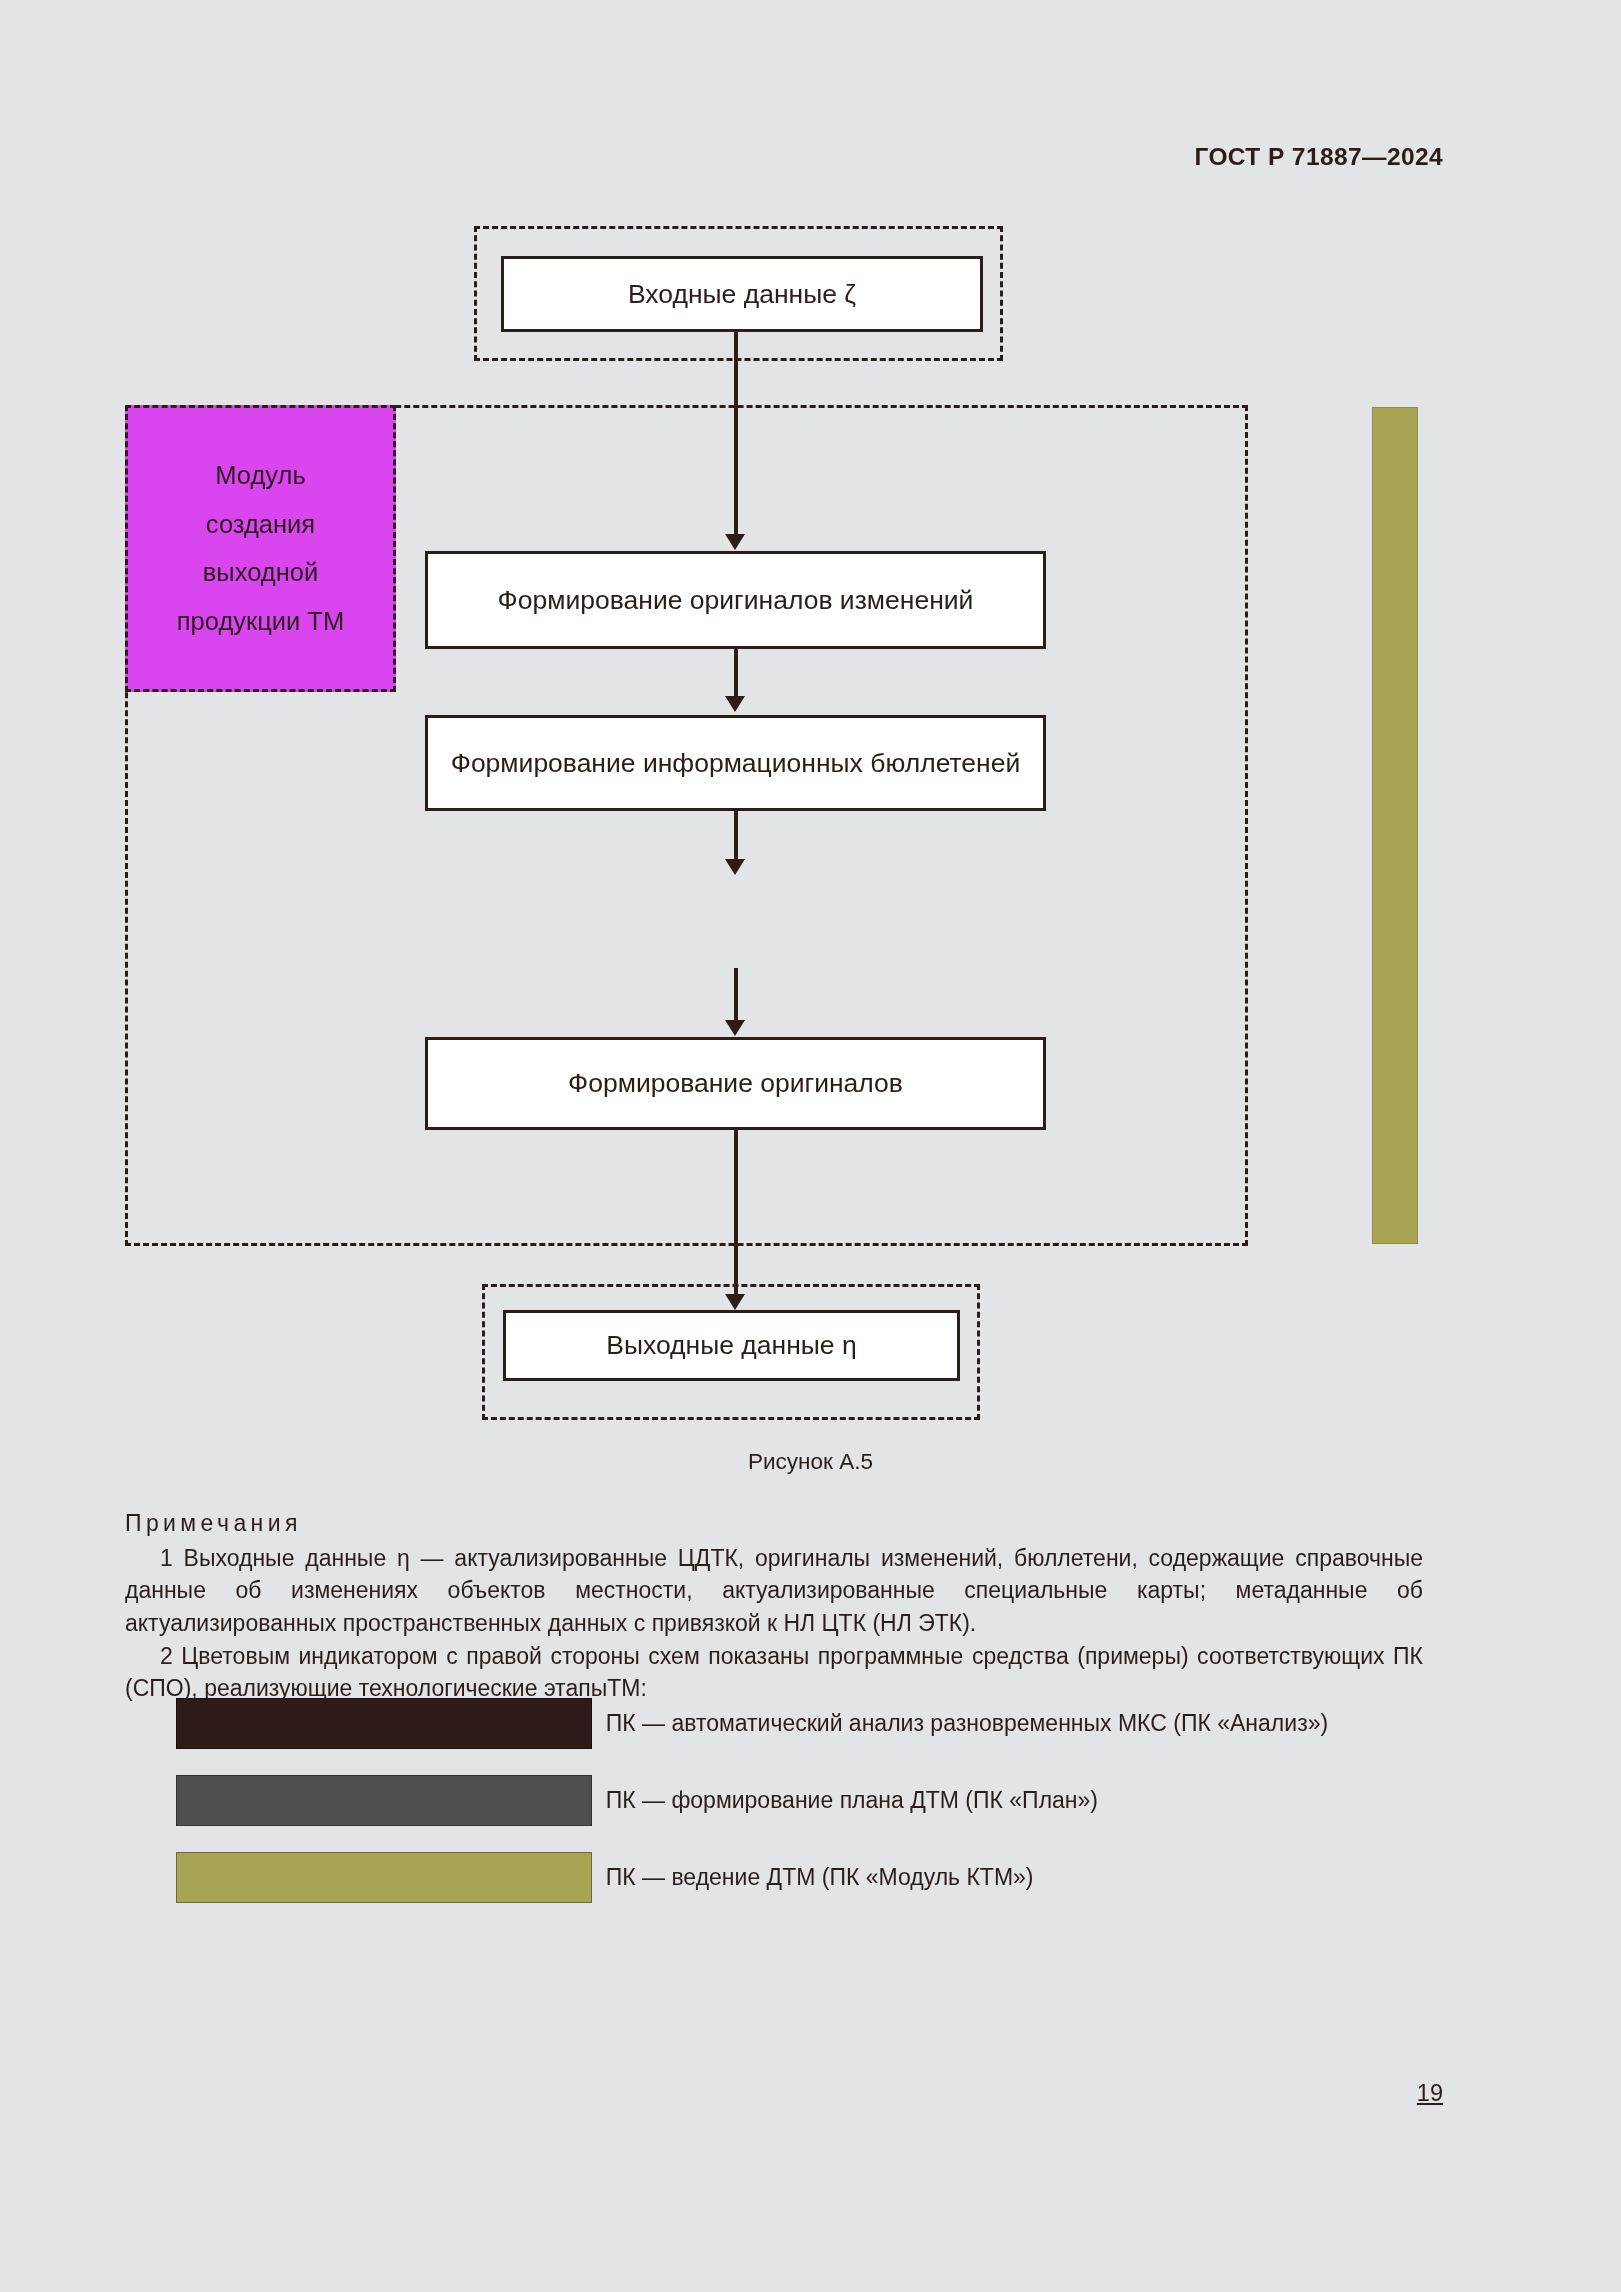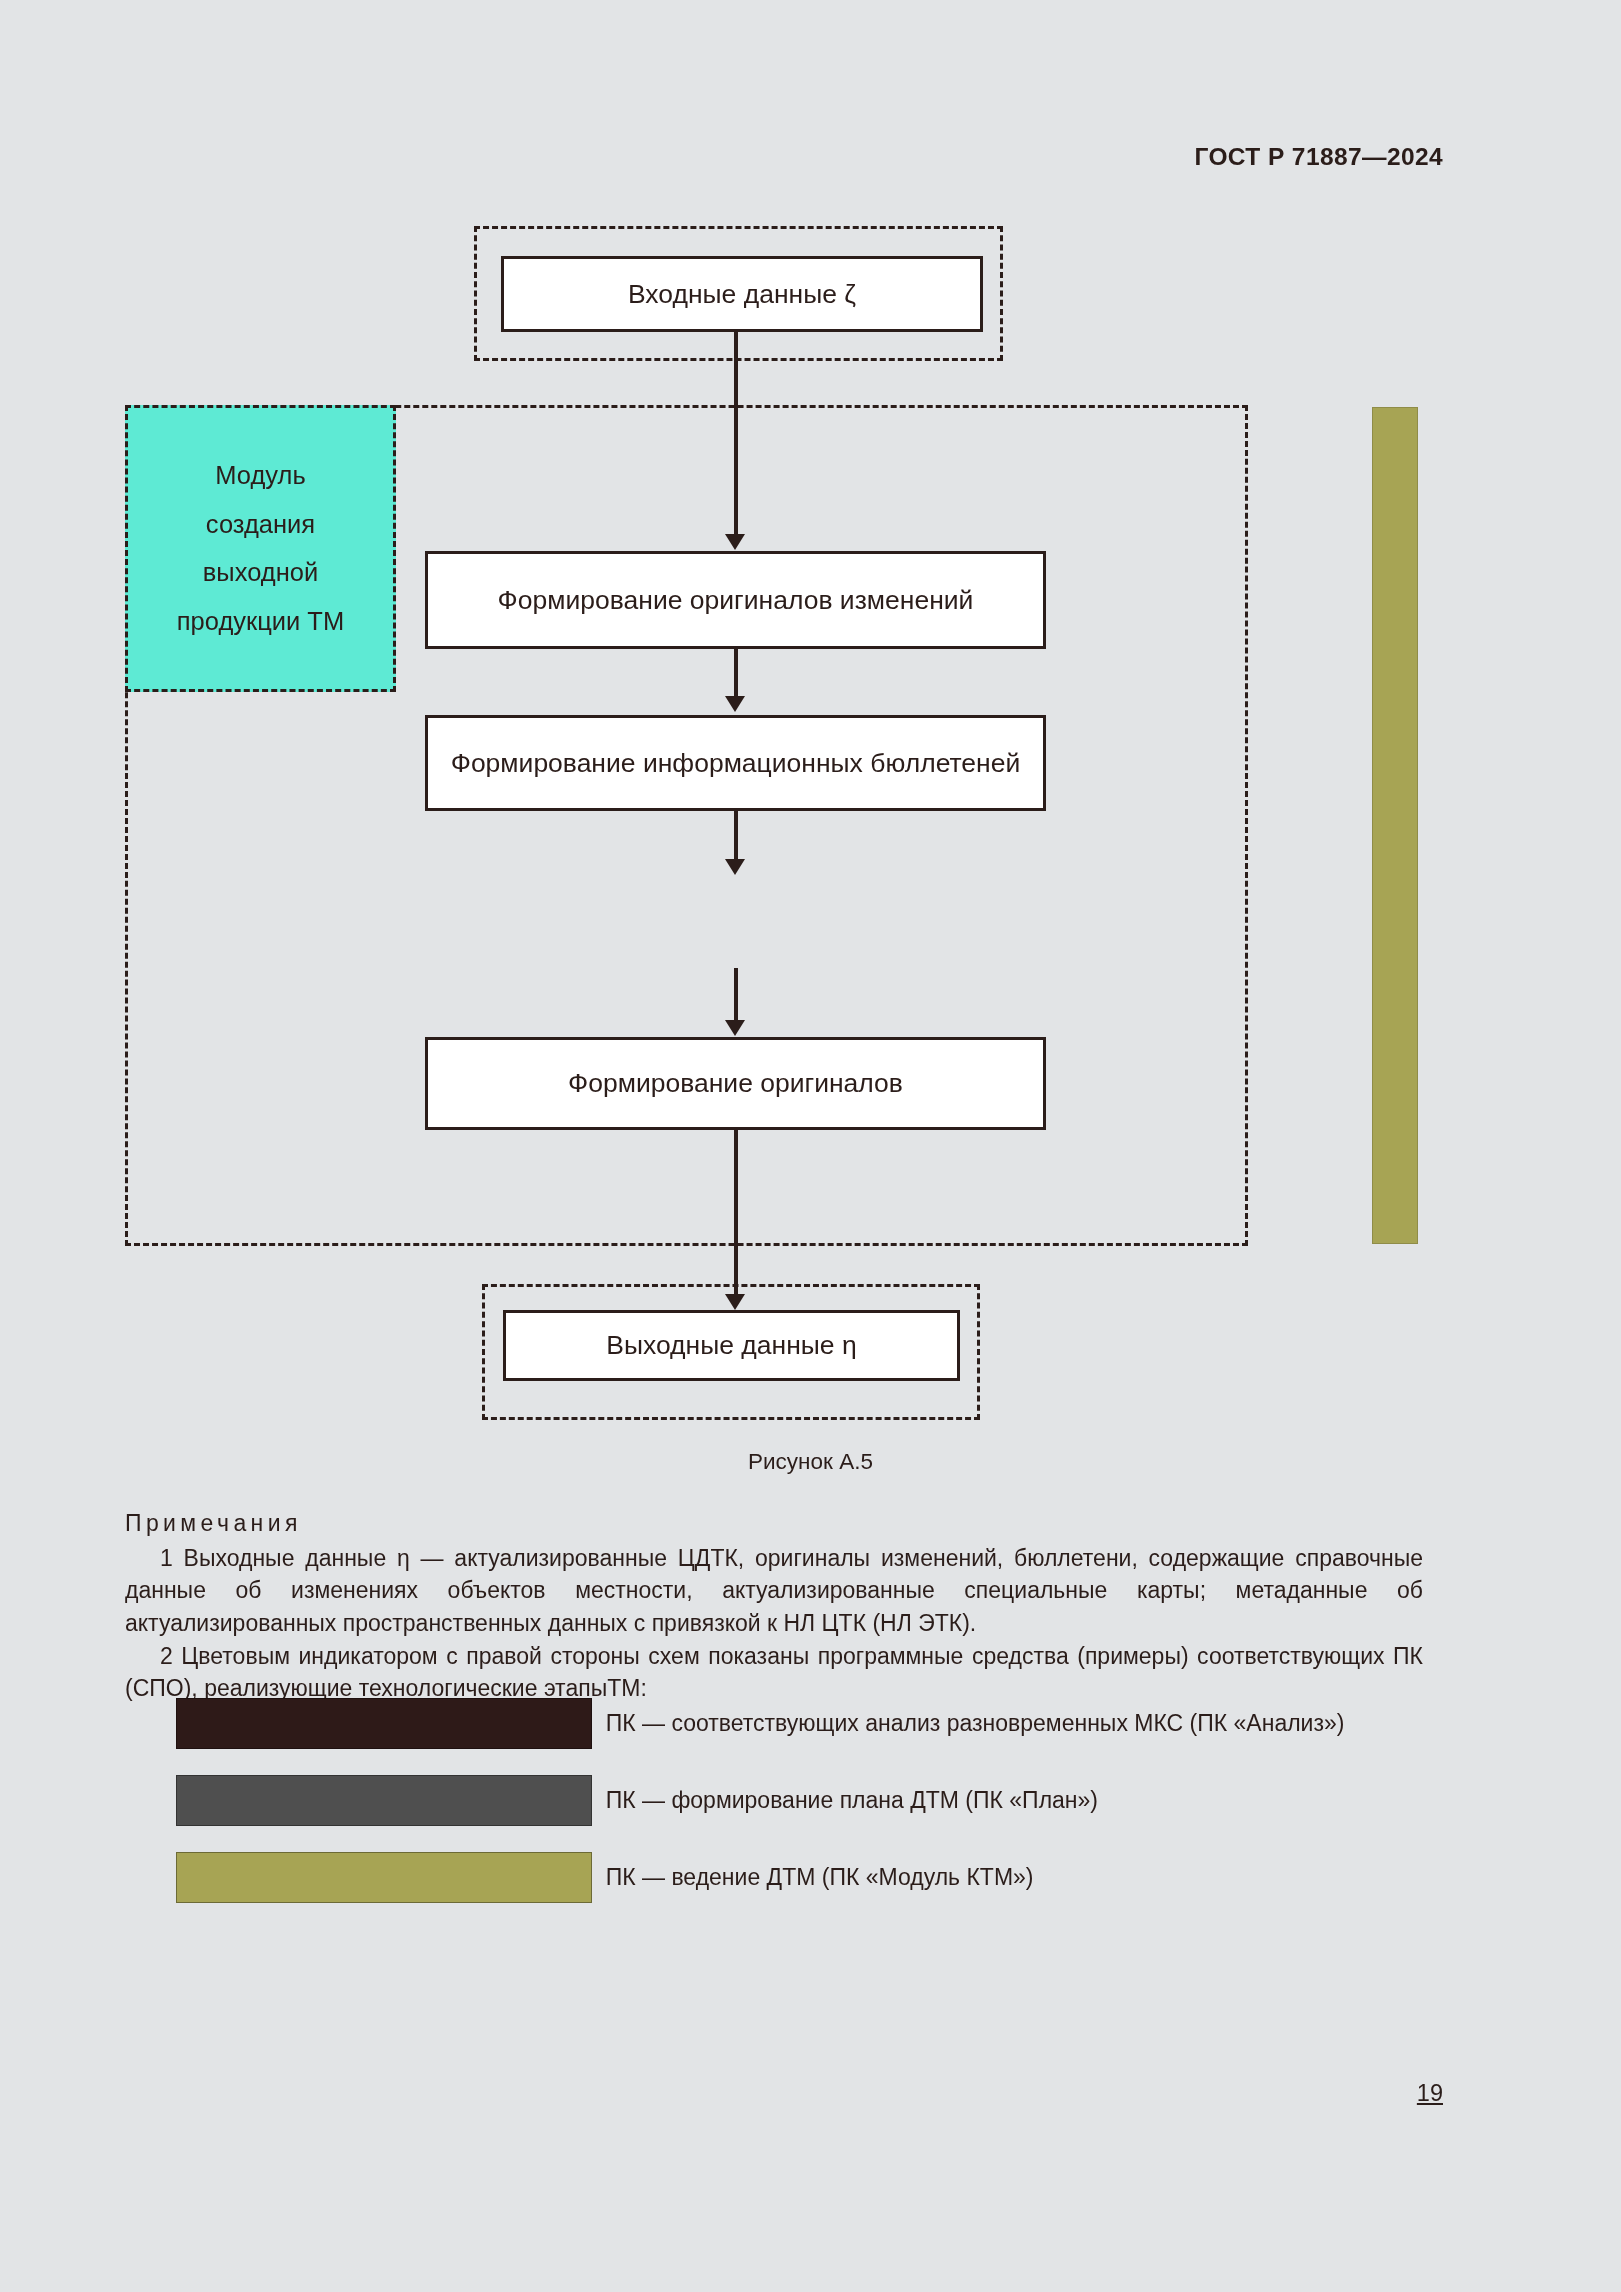--- a/index.html
+++ b/index.html
@@ -246,21 +246,21 @@
   <div class="figure">
 
     <div class="dashed-wrap" id="input-dashed"></div>
     <div class="node" id="node-input">Входные данные ζ</div>
 
     <div class="conn" style="left:734px; top:332px; height:202px;"></div>
     <div class="arrowhead" style="left:725px; top:534px;"></div>
 
     <div class="dashed-wrap" id="module-dashed"></div>
 
-    <div id="module-label" style="background: #5eead4;">
+    <div id="module-label" style="background: #d946ef;">
       <span>Модуль</span>
       <span>создания</span>
       <span>выходной</span>
       <span>продукции ТМ</span>
     </div>
 
     <div id="color-indicator" style="background: rgb(167, 164, 84);"></div>
 
     <div class="node" id="node-p1">Формирование оригиналов изменений</div>
     <div class="conn" style="left:734px; top:649px; height:47px;"></div>
@@ -287,21 +287,21 @@
 
   <div class="notes">
     <div class="notes-title">Примечания</div>
     <p class="note-p indent">1 Выходные данные η — актуализированные ЦДТК, оригиналы изменений, бюллетени, содержащие справочные данные об изменениях объектов местности, актуализированные специальные карты; метаданные об актуализированных пространственных данных с привязкой к НЛ ЦТК (НЛ ЭТК).</p>
     <p class="note-p indent">2 Цветовым индикатором с правой стороны схем показаны программные средства (примеры) соответствующих ПК (СПО), реализующие технологические этапыТМ:</p>
   </div>
 
   <div class="legend">
     <div class="legend-row">
       <div class="swatch" style="background: rgb(46, 26, 24);"></div>
-      <div class="legend-text">ПК — соответствующих анализ разновременных МКС (ПК «Анализ»)</div>
+      <div class="legend-text">ПК — автоматический анализ разновременных МКС (ПК «Анализ»)</div>
     </div>
     <div class="legend-row">
       <div class="swatch" style="background: rgb(79, 79, 79);"></div>
       <div class="legend-text">ПК — формирование плана ДТМ (ПК «План»)</div>
     </div>
     <div class="legend-row">
       <div class="swatch" style="background: rgb(167, 164, 84);"></div>
       <div class="legend-text">ПК — ведение ДТМ (ПК «Модуль КТМ»)</div>
     </div>
   </div>

